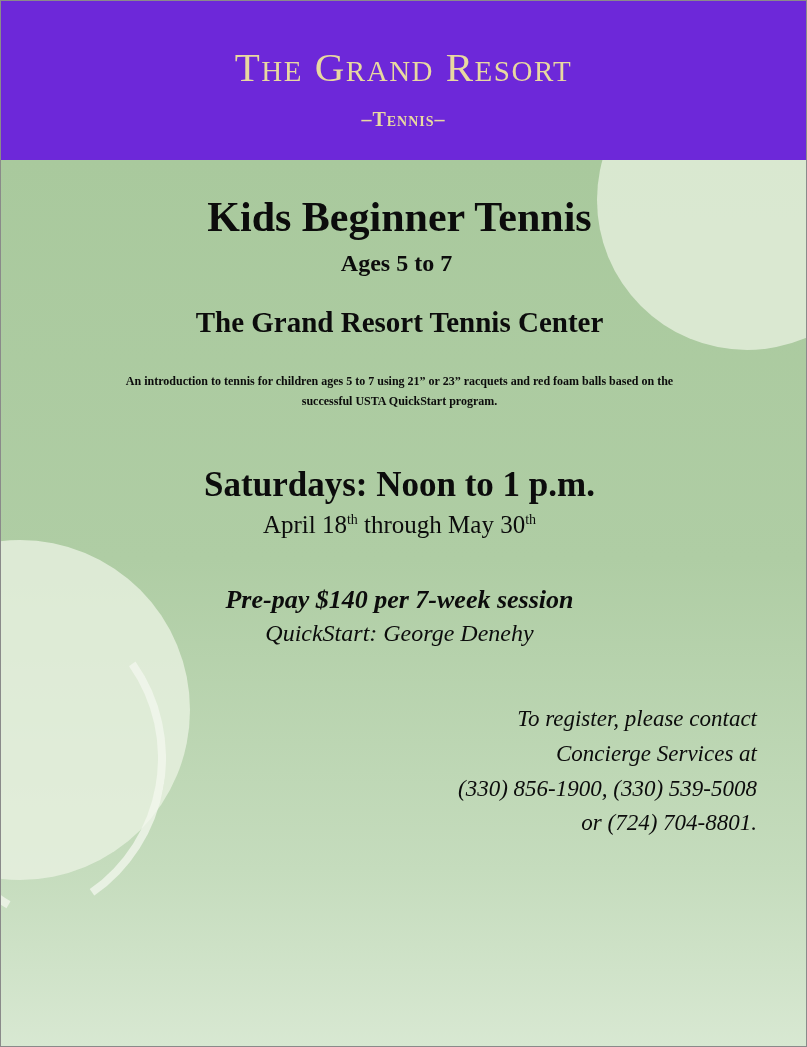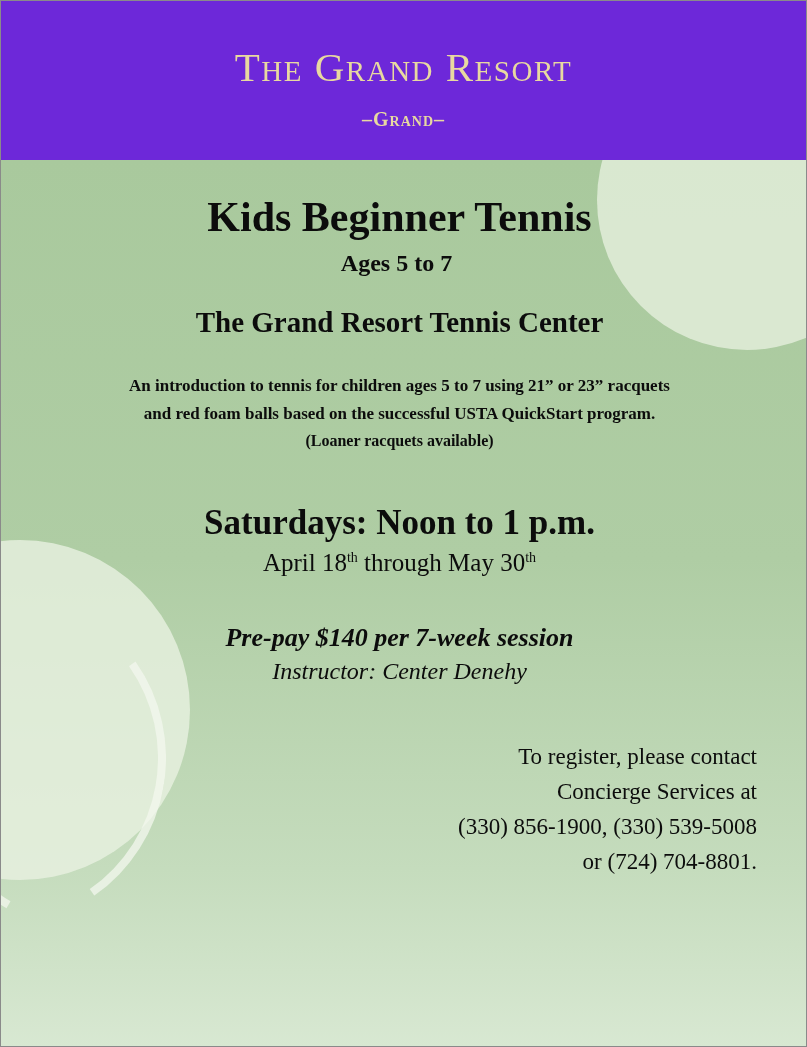--- a/index.html
+++ b/index.html
@@ -139,21 +139,21 @@
     font-weight: bold;
   }
   .t-center {
     margin: 29px 0 0 0;
     font-size: 29px;
     font-weight: bold;
   }
   .t-desc {
     margin: 33px auto 0 auto;
     width: 570px;
-    font-size: 17px;
+    font-size: 12px;
     font-weight: bold;
     line-height: 1.65;
   }
   .t-loaner {
     margin: 4px 0 0 0;
     font-size: 16px;
     font-weight: bold;
   }
   .t-when {
     margin: 53px 0 0 0;
@@ -178,65 +178,65 @@
   .t-instructor {
     margin: 5px 0 0 0;
     font-size: 24px;
     font-style: italic;
     font-weight: normal;
   }
 
   .register {
     margin: 55px 42px 0 0;
     text-align: right;
+    font-style: italic;
     font-size: 23px;
     line-height: 1.52;
   }
   .register .line {
     display: block;
   }
 </style>
 </head>
 <body>
 
 <div class="page">
 
   <div class="page-frame"></div>
 
   <div class="header">
     <div class="header-title">The Grand Resort</div>
-    <div class="header-subtitle">–Grand–</div>
+    <div class="header-subtitle">–Tennis–</div>
   </div>
 
   <div class="body-panel">
 
     <div class="ball b1"></div>
     <div class="ball-seam seam1"></div>
     <div class="ball b2"></div>
     <div class="ball-seam seam2"></div>
     <div class="ball-seam seam3"></div>
 
     <div class="content">
 
       <h1 class="t-main">Kids Beginner Tennis</h1>
       <div class="t-ages">Ages 5 to 7</div>
 
       <div class="t-center">The Grand Resort Tennis Center</div>
 
       <div class="t-desc">An introduction to tennis for children ages 5 to 7 using 21” or 23” racquets and red foam balls based on the successful USTA QuickStart program.</div>
-      <div class="t-loaner">(Loaner racquets available)</div>
 
       <div class="t-when">Saturdays: Noon to 1 p.m.</div>
 
       <div class="t-dates">
         <span>April 18</span><sup>th</sup><span> through </span><span>May 30</span><sup>th</sup>
       </div>
 
       <div class="t-price">Pre-pay $140 per 7-week session</div>
-      <div class="t-instructor">Instructor: Center Denehy</div>
+      <div class="t-instructor">QuickStart: George Denehy</div>
 
       <div class="register">
         <span class="line">To register, please contact</span>
         <span class="line">Concierge Services at</span>
         <span class="line">(330) 856-1900, (330) 539-5008</span>
         <span class="line">or (724) 704-8801.</span>
       </div>
 
     </div>
   </div>

